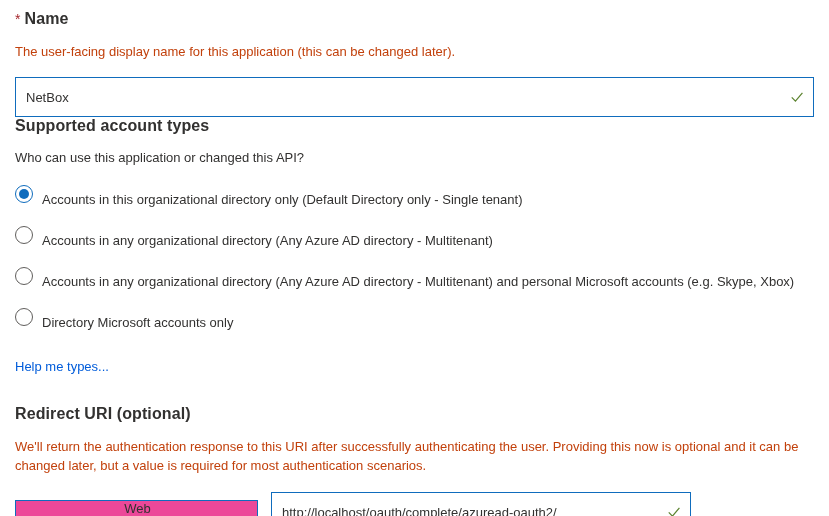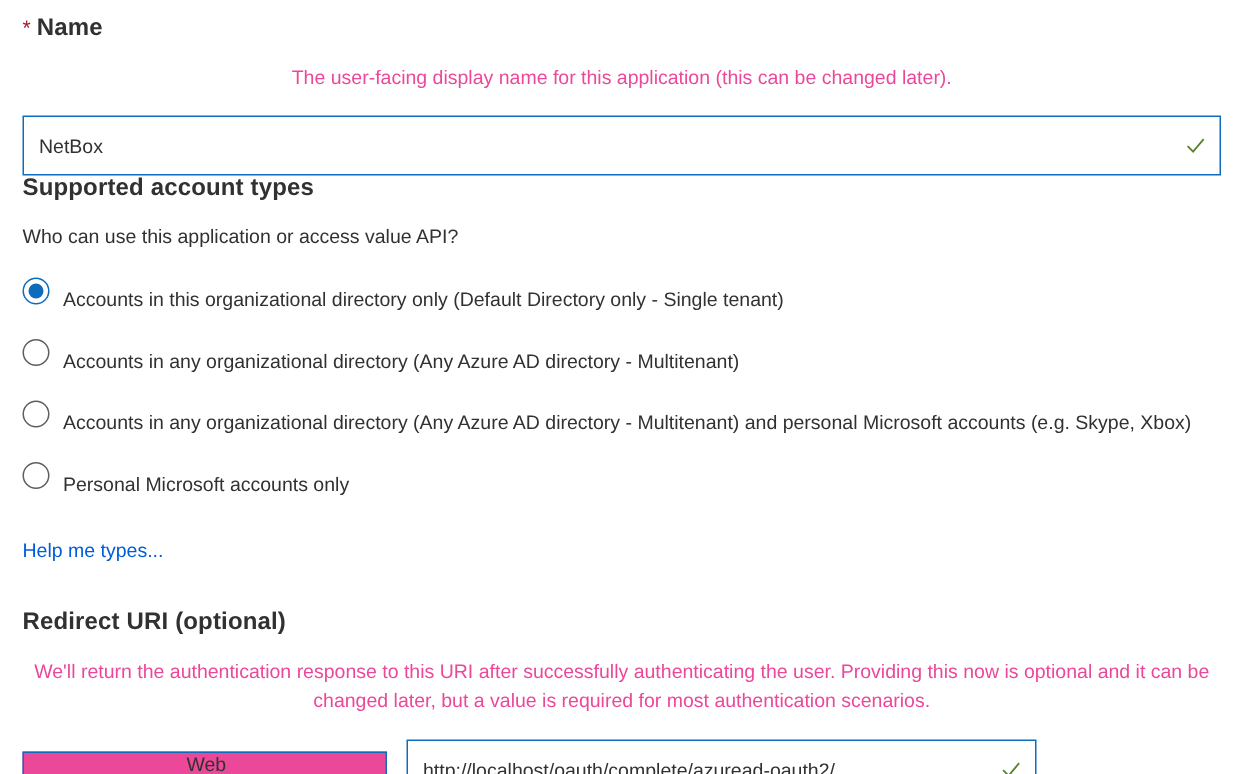--- a/index.html
+++ b/index.html
@@ -21,25 +21,24 @@
     letter-spacing: 0.1px;
   }
   .required-star {
     color: #a4262c;
     font-size: 14px;
     margin-right: 4px;
     font-weight: 400;
   }
   .helper-text {
     font-size: 13px;
-    color: #ec4899;
+    color: #c2410c;
     margin-top: 14px;
     line-height: 19px;
     max-width: 800px;
-    text-align: center;
   }
 
   .text-field {
     margin-top: 16px;
     height: 40px;
     border: 1px solid #0f6cbd;
     display: flex;
     align-items: center;
     padding: 0 9px 0 10px;
     background: #ffffff;
@@ -141,21 +140,21 @@
     <span class="field-check">
       <svg width="14" height="14" viewBox="0 0 16 16">
         <path d="M2 8.5l4.2 4.2 8-9.5" stroke="currentColor" stroke-width="1.4" fill="none"></path>
       </svg>
     </span>
   </div>
 
   
   <h2 class="section-heading section-gap-1">Supported account types</h2>
 
-  <div class="question-text">Who can use this application or access value API?</div>
+  <div class="question-text">Who can use this application or changed this API?</div>
 
   <div class="radio-group">
 
     <div class="radio-row selected">
       <span class="radio-circle">
           <span class="radio-dot"></span>
         </span>
       <span class="radio-label">Accounts in this organizational directory only (Default Directory only - Single tenant)</span>
     </div>
 
@@ -170,21 +169,21 @@
       <span class="radio-circle">
           <span class="radio-dot"></span>
         </span>
       <span class="radio-label">Accounts in any organizational directory (Any Azure AD directory - Multitenant) and personal Microsoft accounts (e.g. Skype, Xbox)</span>
     </div>
 
     <div class="radio-row">
       <span class="radio-circle">
           <span class="radio-dot"></span>
         </span>
-      <span class="radio-label">Personal Microsoft accounts only</span>
+      <span class="radio-label">Directory Microsoft accounts only</span>
     </div>
 
   </div>
 
   <a class="help-link">Help me types...</a>
 
   
   <h2 class="section-heading section-gap-2">Redirect URI (optional)</h2>
 
   <div class="helper-text redirect-helper">We'll return the authentication response to this URI after successfully authenticating the user. Providing this now is optional and it can be changed later, but a value is required for most authentication scenarios.</div>

